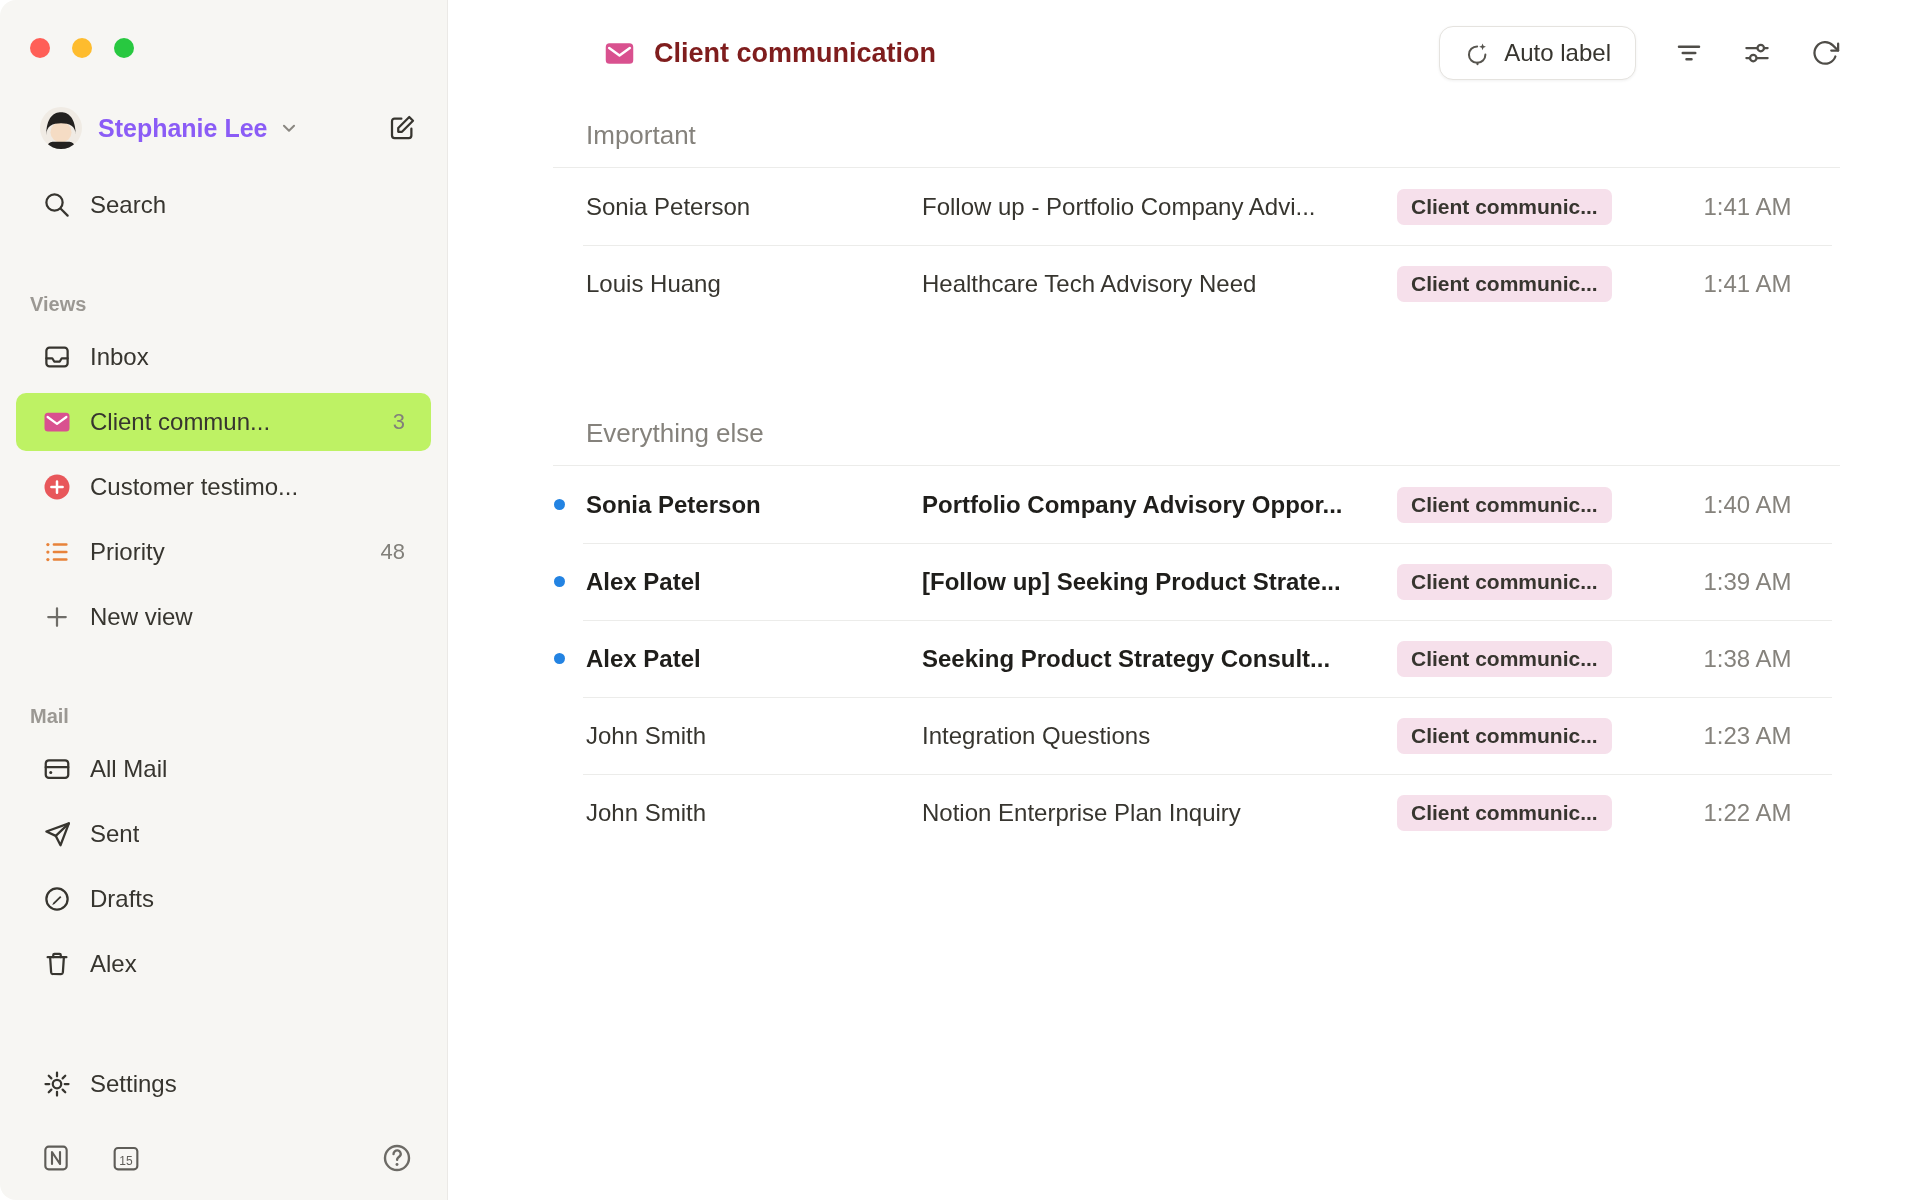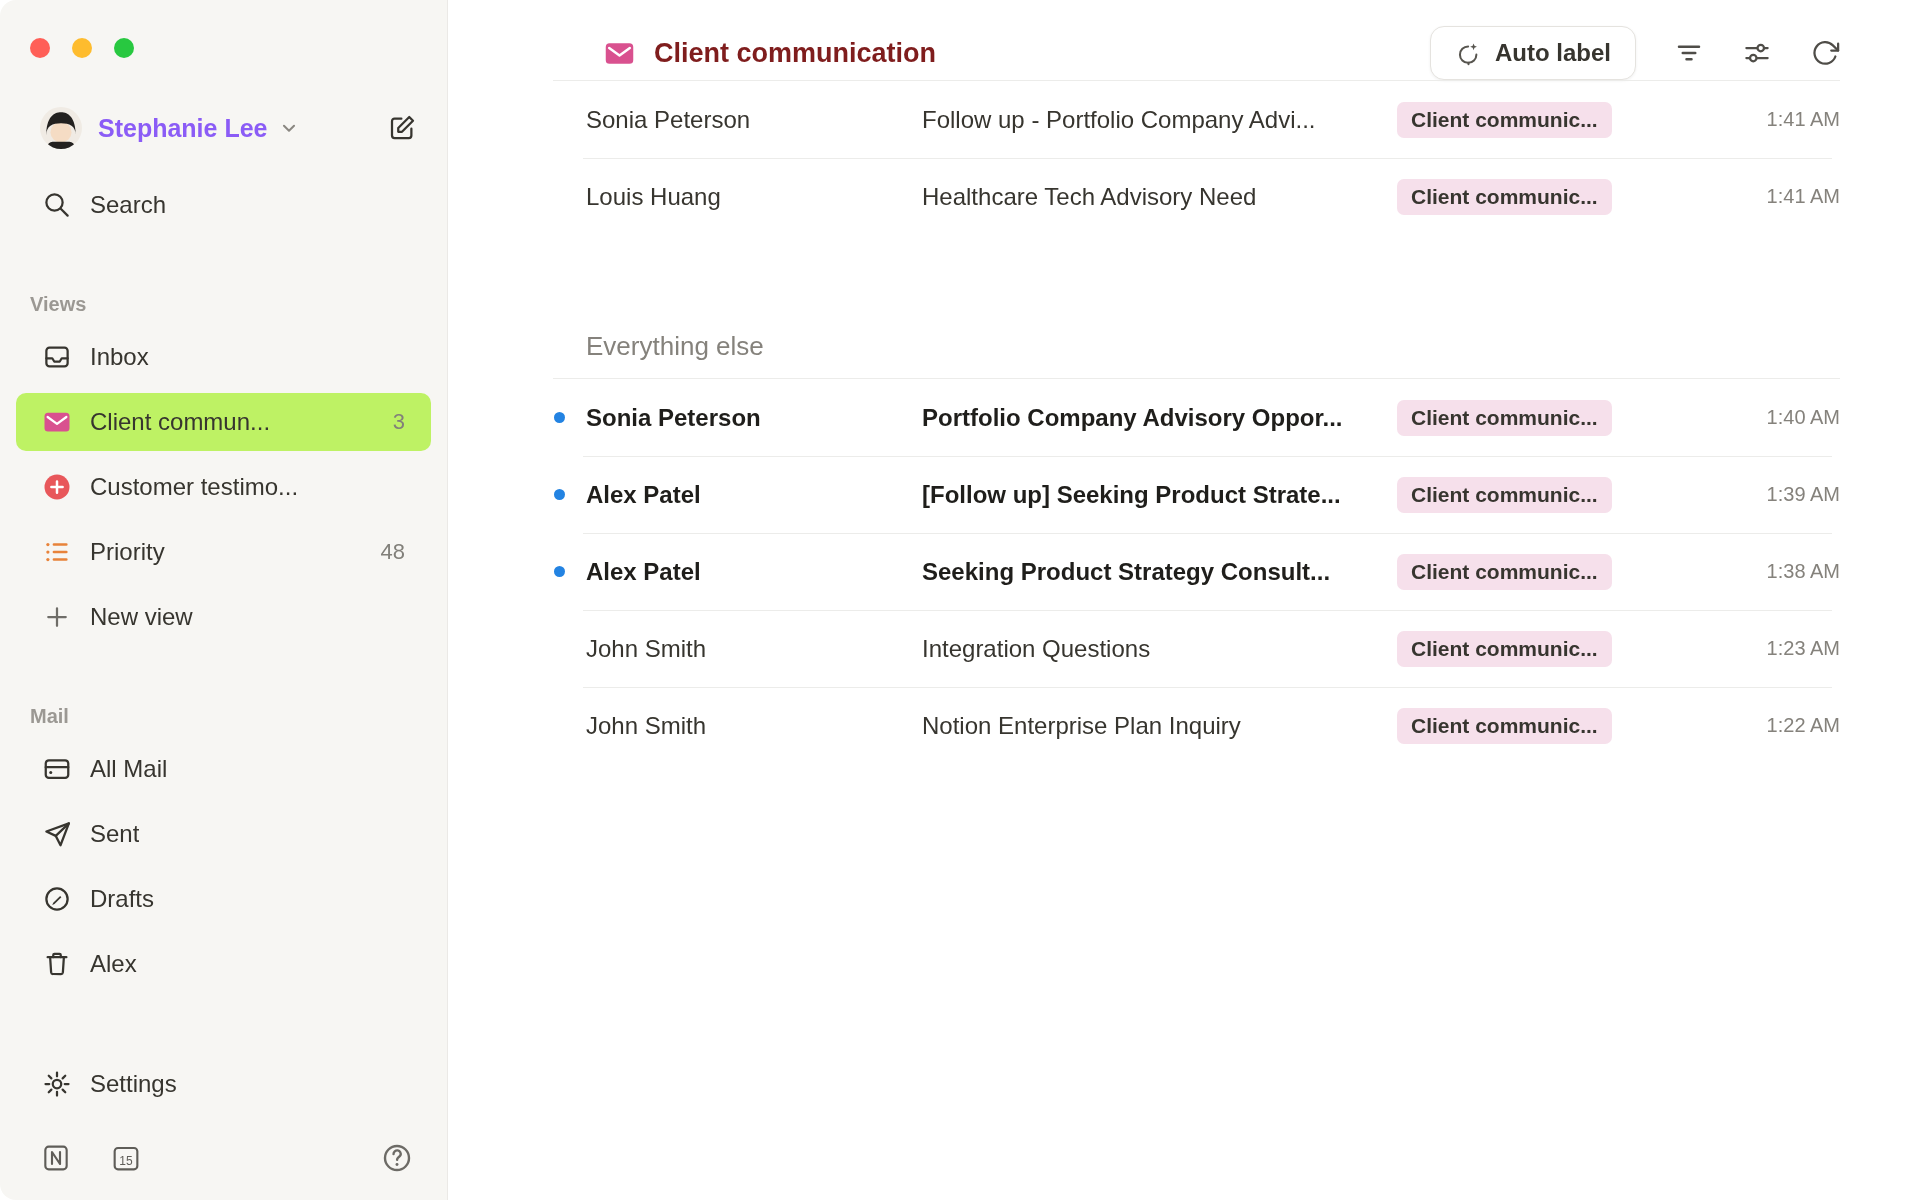--- a/index.html
+++ b/index.html
@@ -56,21 +56,21 @@
 
   .main-header { display:flex; align-items:center; margin-top:26px; height:54px; padding-left:50px; }
   .header-mail-icon { display:flex; }
   .header-mail-icon svg { width:33px; height:33px; }
   .main-title { font-size:27px; font-weight:600; color:#7f1d1d; margin-left:18px; white-space:nowrap; }
   .header-right { margin-left:auto; display:flex; align-items:center; }
   .auto-label-btn {
     display:flex; align-items:center; gap:13px; height:54px; padding:0 24px;
     border:1px solid #e5e3df; border-radius:14px; background:#fff;
     box-shadow:0 1px 3px rgba(0,0,0,.06);
-    font-family:inherit; font-size:24px; font-weight:700; color:#37352f; cursor:pointer;
+    font-family:inherit; font-size:24px; font-weight:400; color:#37352f; cursor:pointer;
   }
   .auto-label-btn svg { width:27px; height:27px; color:#57554f; }
   .icon-btn { background:none; border:none; padding:0; margin-left:38px; color:#4f4d48; cursor:pointer; display:flex; }
   .icon-btn svg { width:30px; height:30px; }
 
   .email-section h2 { font-size:26px; font-weight:500; color:#85827c; margin:40px 0 16px 33px; }
   .email-section.second h2 { margin-top:96px; }
   .section-divider { height:1px; background:#ececea; }
 
   .email-row { display:flex; align-items:center; height:77px; position:relative; cursor:pointer; }
@@ -79,21 +79,21 @@
   }
   .col-dot { width:33px; flex:none; display:flex; align-items:center; }
   .dot { width:11px; height:11px; border-radius:50%; background:#2383e2; margin-left:1px; }
   .col-sender { width:336px; flex:none; font-size:24px; color:#37352f; white-space:nowrap; overflow:hidden; }
   .col-subject { width:475px; flex:none; font-size:24px; color:#37352f; white-space:nowrap; overflow:hidden; padding-right:24px; }
   .col-badge { width:258px; flex:none; }
   .badge {
     display:inline-block; background:#f6e0eb; color:#37352f;
     font-size:21px; font-weight:700; padding:6px 14px; border-radius:7px; white-space:nowrap;
   }
-  .col-time { flex:1; text-align:right; font-size:20px; color:#85827c; white-space:nowrap; }
+  .col-time { flex:1; text-align:center; font-size:24px; color:#85827c; white-space:nowrap; }
   .email-row.unread .col-sender, .email-row.unread .col-subject { font-weight:700; color:#1f1e1b; }
 </style>
 </head>
 <body>
 
 <div class="window">
 
   <aside class="sidebar">
 
     <div class="traffic-lights">
@@ -312,20 +312,21 @@
         <button class="icon-btn">
           <svg viewBox="0 0 24 24" fill="none" stroke="currentColor" stroke-width="1.8" stroke-linecap="round" stroke-linejoin="round">
             <polyline points="22.5 4.5 22.5 10 17 10"></polyline>
             <path d="M20.3 14.8a8.6 8.6 0 1 1-2-8.9l4.2 4.1"></path>
           </svg>
         </button>
       </div>
     </div>
 
     <section class="email-section">
+      <h2>Important</h2>
       <div class="section-divider"></div>
 
       <div class="email-row">
         <span class="col-dot"></span>
         <span class="col-sender">Sonia Peterson</span>
         <span class="col-subject">Follow up - Portfolio Company Advi...</span>
         <span class="col-badge"><span class="badge">Client communic...</span></span>
         <span class="col-time">1:41 AM</span>
       </div>
 

